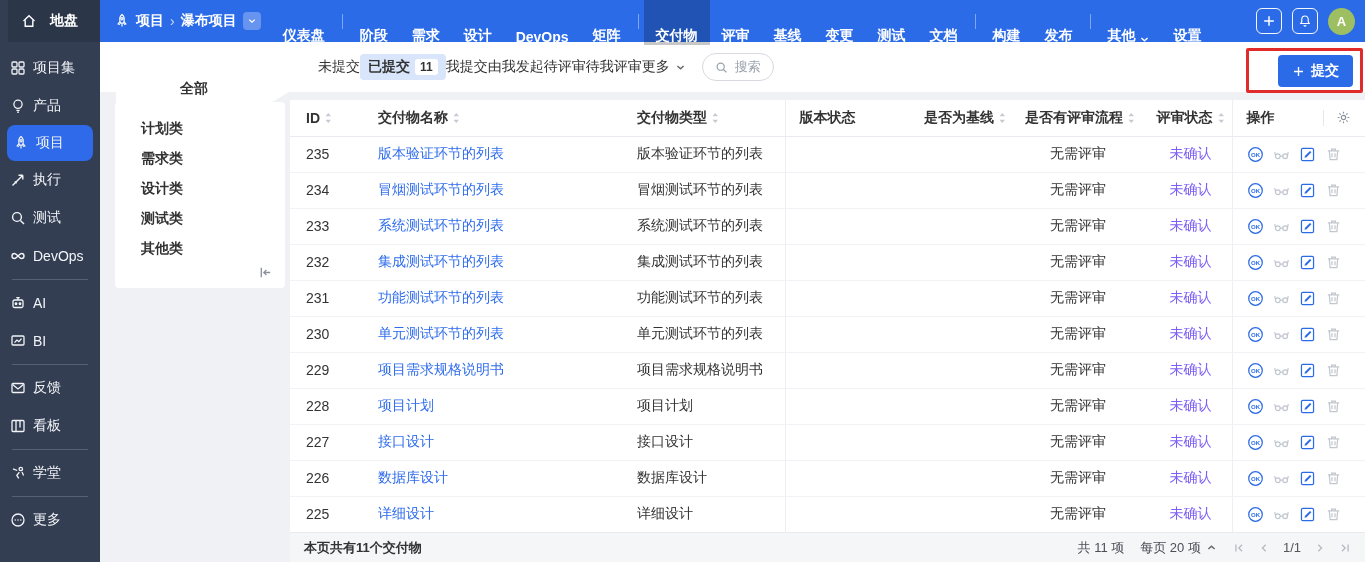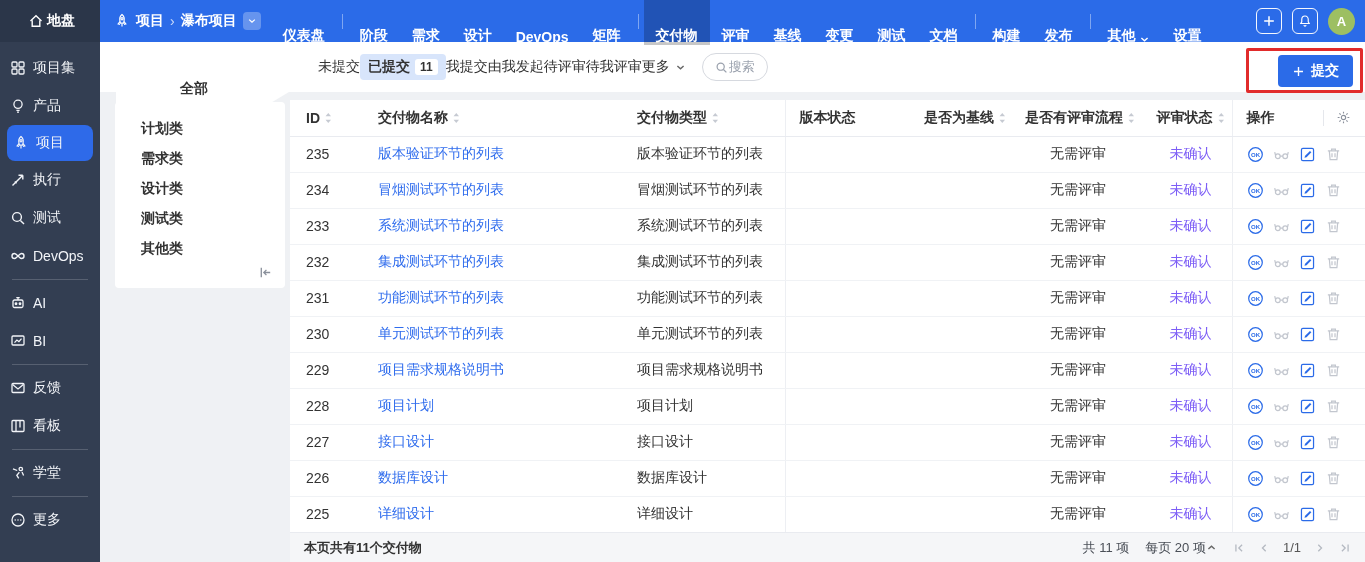--- a/index.html
+++ b/index.html
@@ -4,22 +4,22 @@
 <style>
   html,body{margin:0;padding:0;background:#eff1f4;}
   *{box-sizing:border-box;}
   .app{position:relative;width:1365px;height:562px;overflow:hidden;background:#eff1f4;
        font-family:"Liberation Sans","DejaVu Sans",sans-serif;font-size:14px;color:#333;}
   .ic{display:inline-flex;width:16px;height:16px;flex:0 0 auto;}
   .ic svg{display:block;width:100%;height:100%;}
 
   
   .sidebar{position:absolute;left:0;top:0;width:100px;height:562px;background:#333e52;z-index:3;}
-  .side-top{height:42px;background:#2b3649;display:flex;align-items:center;gap:3px;
-            padding-left:28px;color:#fff;font-weight:700;cursor:pointer;}
+  .side-top{height:42px;background:#2b3649;display:flex;align-items:center;gap:13px;
+            padding-left:13px;color:#fff;font-weight:700;cursor:pointer;margin-left:8px;}
   #side-nav{padding-top:7px;}
   .side-item{height:38px;display:flex;align-items:center;gap:7px;padding-left:10px;
              color:#f2f4f8;cursor:pointer;white-space:nowrap;}
   .side-item.active{background:#2e6ae9;margin:0 7px;border-radius:8px;padding-left:6px;height:36px;}
   .side-divider{height:1px;background:rgba(255,255,255,.18);margin:4px 12px;}
 
   
   .navbar{position:absolute;left:100px;top:0;right:0;height:42px;background:#2b6be8;
           display:flex;align-items:center;color:#fff;padding:0 10px 0 14px;z-index:4;}
   .crumb{display:flex;align-items:center;gap:6px;font-weight:700;margin-right:10px;white-space:nowrap;}
@@ -46,21 +46,21 @@
   .scope-tab{width:178px;height:30px;background:#fff;flex:0 0 auto;
              clip-path:polygon(0 0,153px 0,178px 50%,153px 100%,0 100%);
              filter:drop-shadow(0 0 1px #b9bec8);display:flex;align-items:center;justify-content:center;
              font-weight:700;padding-right:22px;margin-right:24px;cursor:pointer;margin-top:44px;}
   .filters{display:flex;align-items:center;}
   .filter{cursor:pointer;display:flex;align-items:center;gap:5px;white-space:nowrap;}
   .filter.active{background:#d8e5fb;border-radius:4px;padding:4px 8px;font-weight:700;}
   .badge{background:#fff;border-radius:3px;font-size:12px;font-weight:700;padding:1px 5px;color:#333;}
   .filter .ic{width:11px;height:11px;color:#666;}
   .search-pill{margin-left:16px;height:28px;border:1px solid #d6d9df;border-radius:15px;
-               display:flex;align-items:center;gap:1px;padding:0 12px;color:#9aa1ad;font-size:13px;cursor:pointer;}
+               display:flex;align-items:center;gap:7px;padding:0 12px;color:#9aa1ad;font-size:13px;cursor:pointer;}
   .search-pill .ic{width:13px;height:13px;}
   .submit-btn{position:absolute;right:12px;top:13px;height:32px;background:#2b6be8;color:#fff;
               border:none;border-radius:4px;padding:0 14px;font-family:inherit;font-size:14px;font-weight:600;
               display:flex;align-items:center;gap:6px;cursor:pointer;z-index:6;}
   .submit-btn .ic{width:13px;height:13px;}
   .annotation-box{position:absolute;right:2px;top:6px;width:117px;height:45px;border:3px solid #e12b2b;
                   border-radius:2px;pointer-events:none;z-index:7;}
 
   
   .content{position:absolute;left:100px;top:92px;right:0;bottom:0;background:#eff1f4;}
@@ -93,21 +93,21 @@
   .op.blue{color:#2b6be8;}.op.gray{color:#c2c6ce;}
   .h-ops{display:flex;align-items:center;padding:0 14px;}
   .h-ops .spacer{flex:1;}
   .h-ops .vdiv{width:1px;height:16px;background:#e5e7ec;margin-right:12px;}
   .gear{width:15px;height:15px;color:#8a909b;cursor:pointer;display:inline-flex;}
 
   .t-footer{position:absolute;left:0;right:0;bottom:0;height:30px;background:#f5f6f8;
             border-top:1px solid #e9ebf0;display:flex;align-items:center;padding:0 14px;font-size:13px;}
   .tf-left{font-weight:700;}
   .tf-right{margin-left:auto;display:flex;align-items:center;gap:16px;color:#4a4f57;}
-  .pp{display:flex;align-items:center;cursor:pointer;}
+  .pp{display:flex;align-items:center;gap:5px;cursor:pointer;}
   .pp .ic{width:11px;height:11px;color:#666;}
   .pager{display:flex;align-items:center;gap:13px;color:#b4b9c2;}
   .pager .ic{width:12px;height:12px;cursor:pointer;}
   .page-num{color:#555;}
 </style>
 </head>
 <body>
 
 <div class="app">
 

